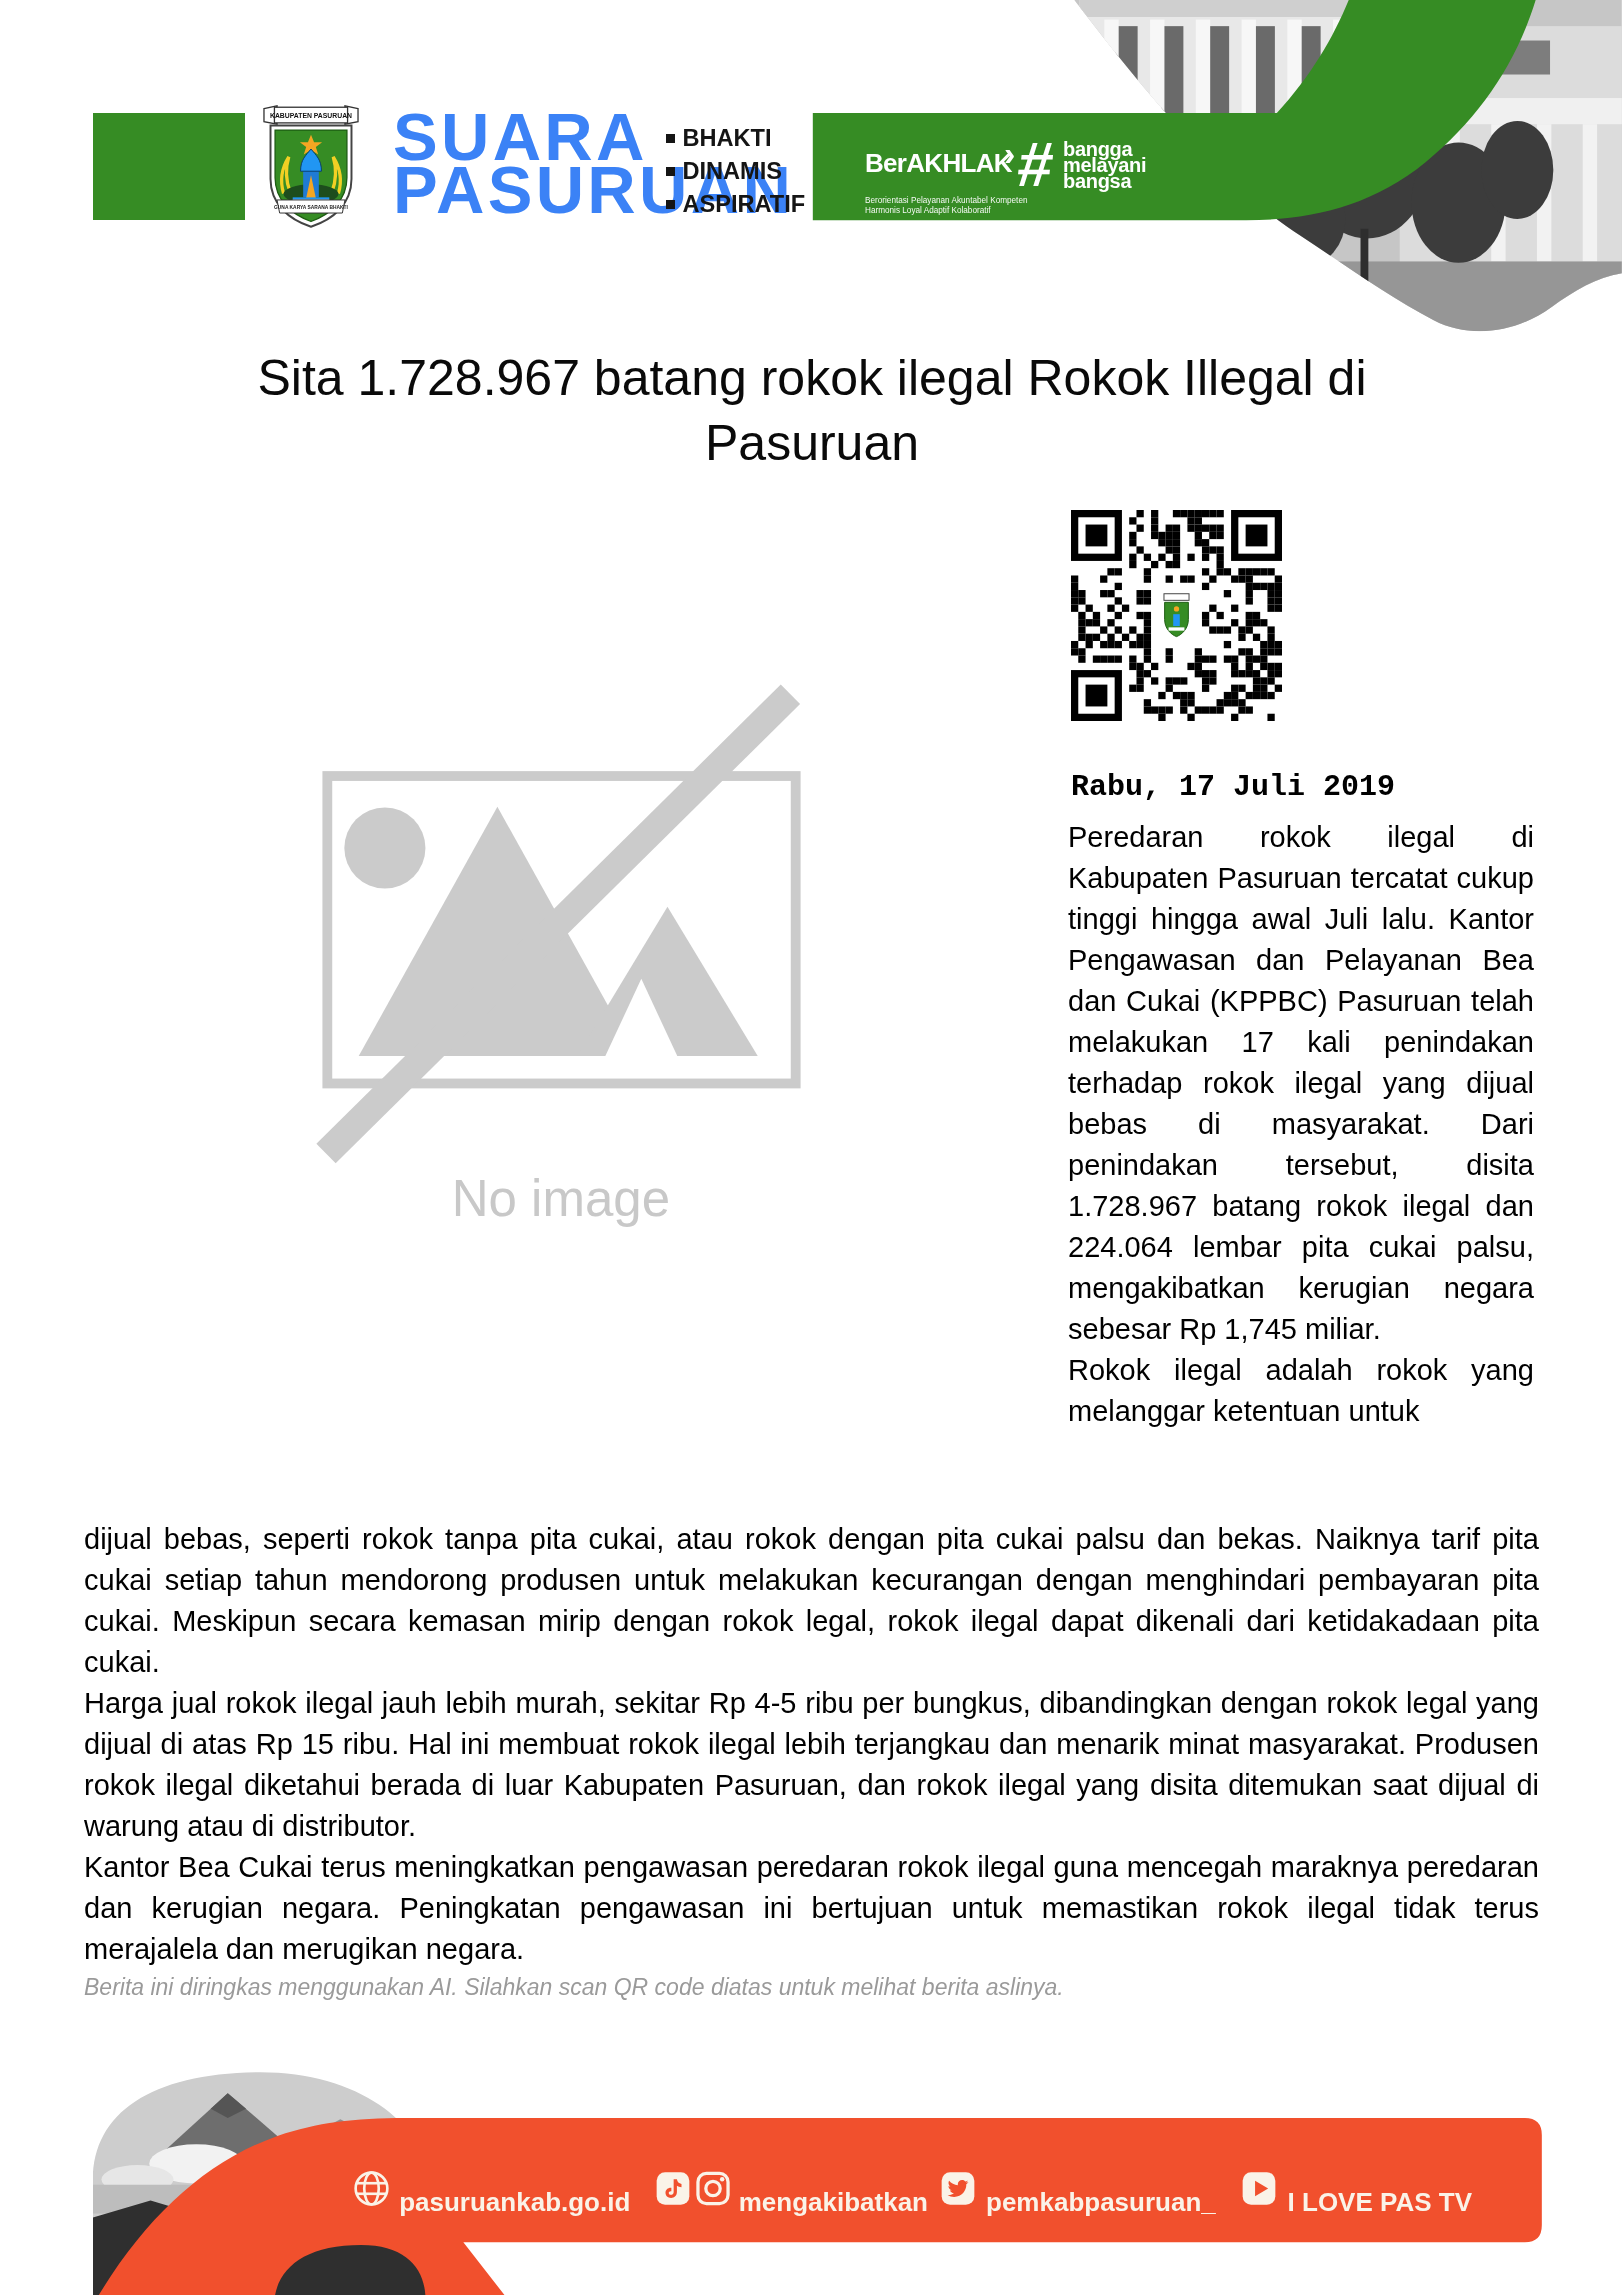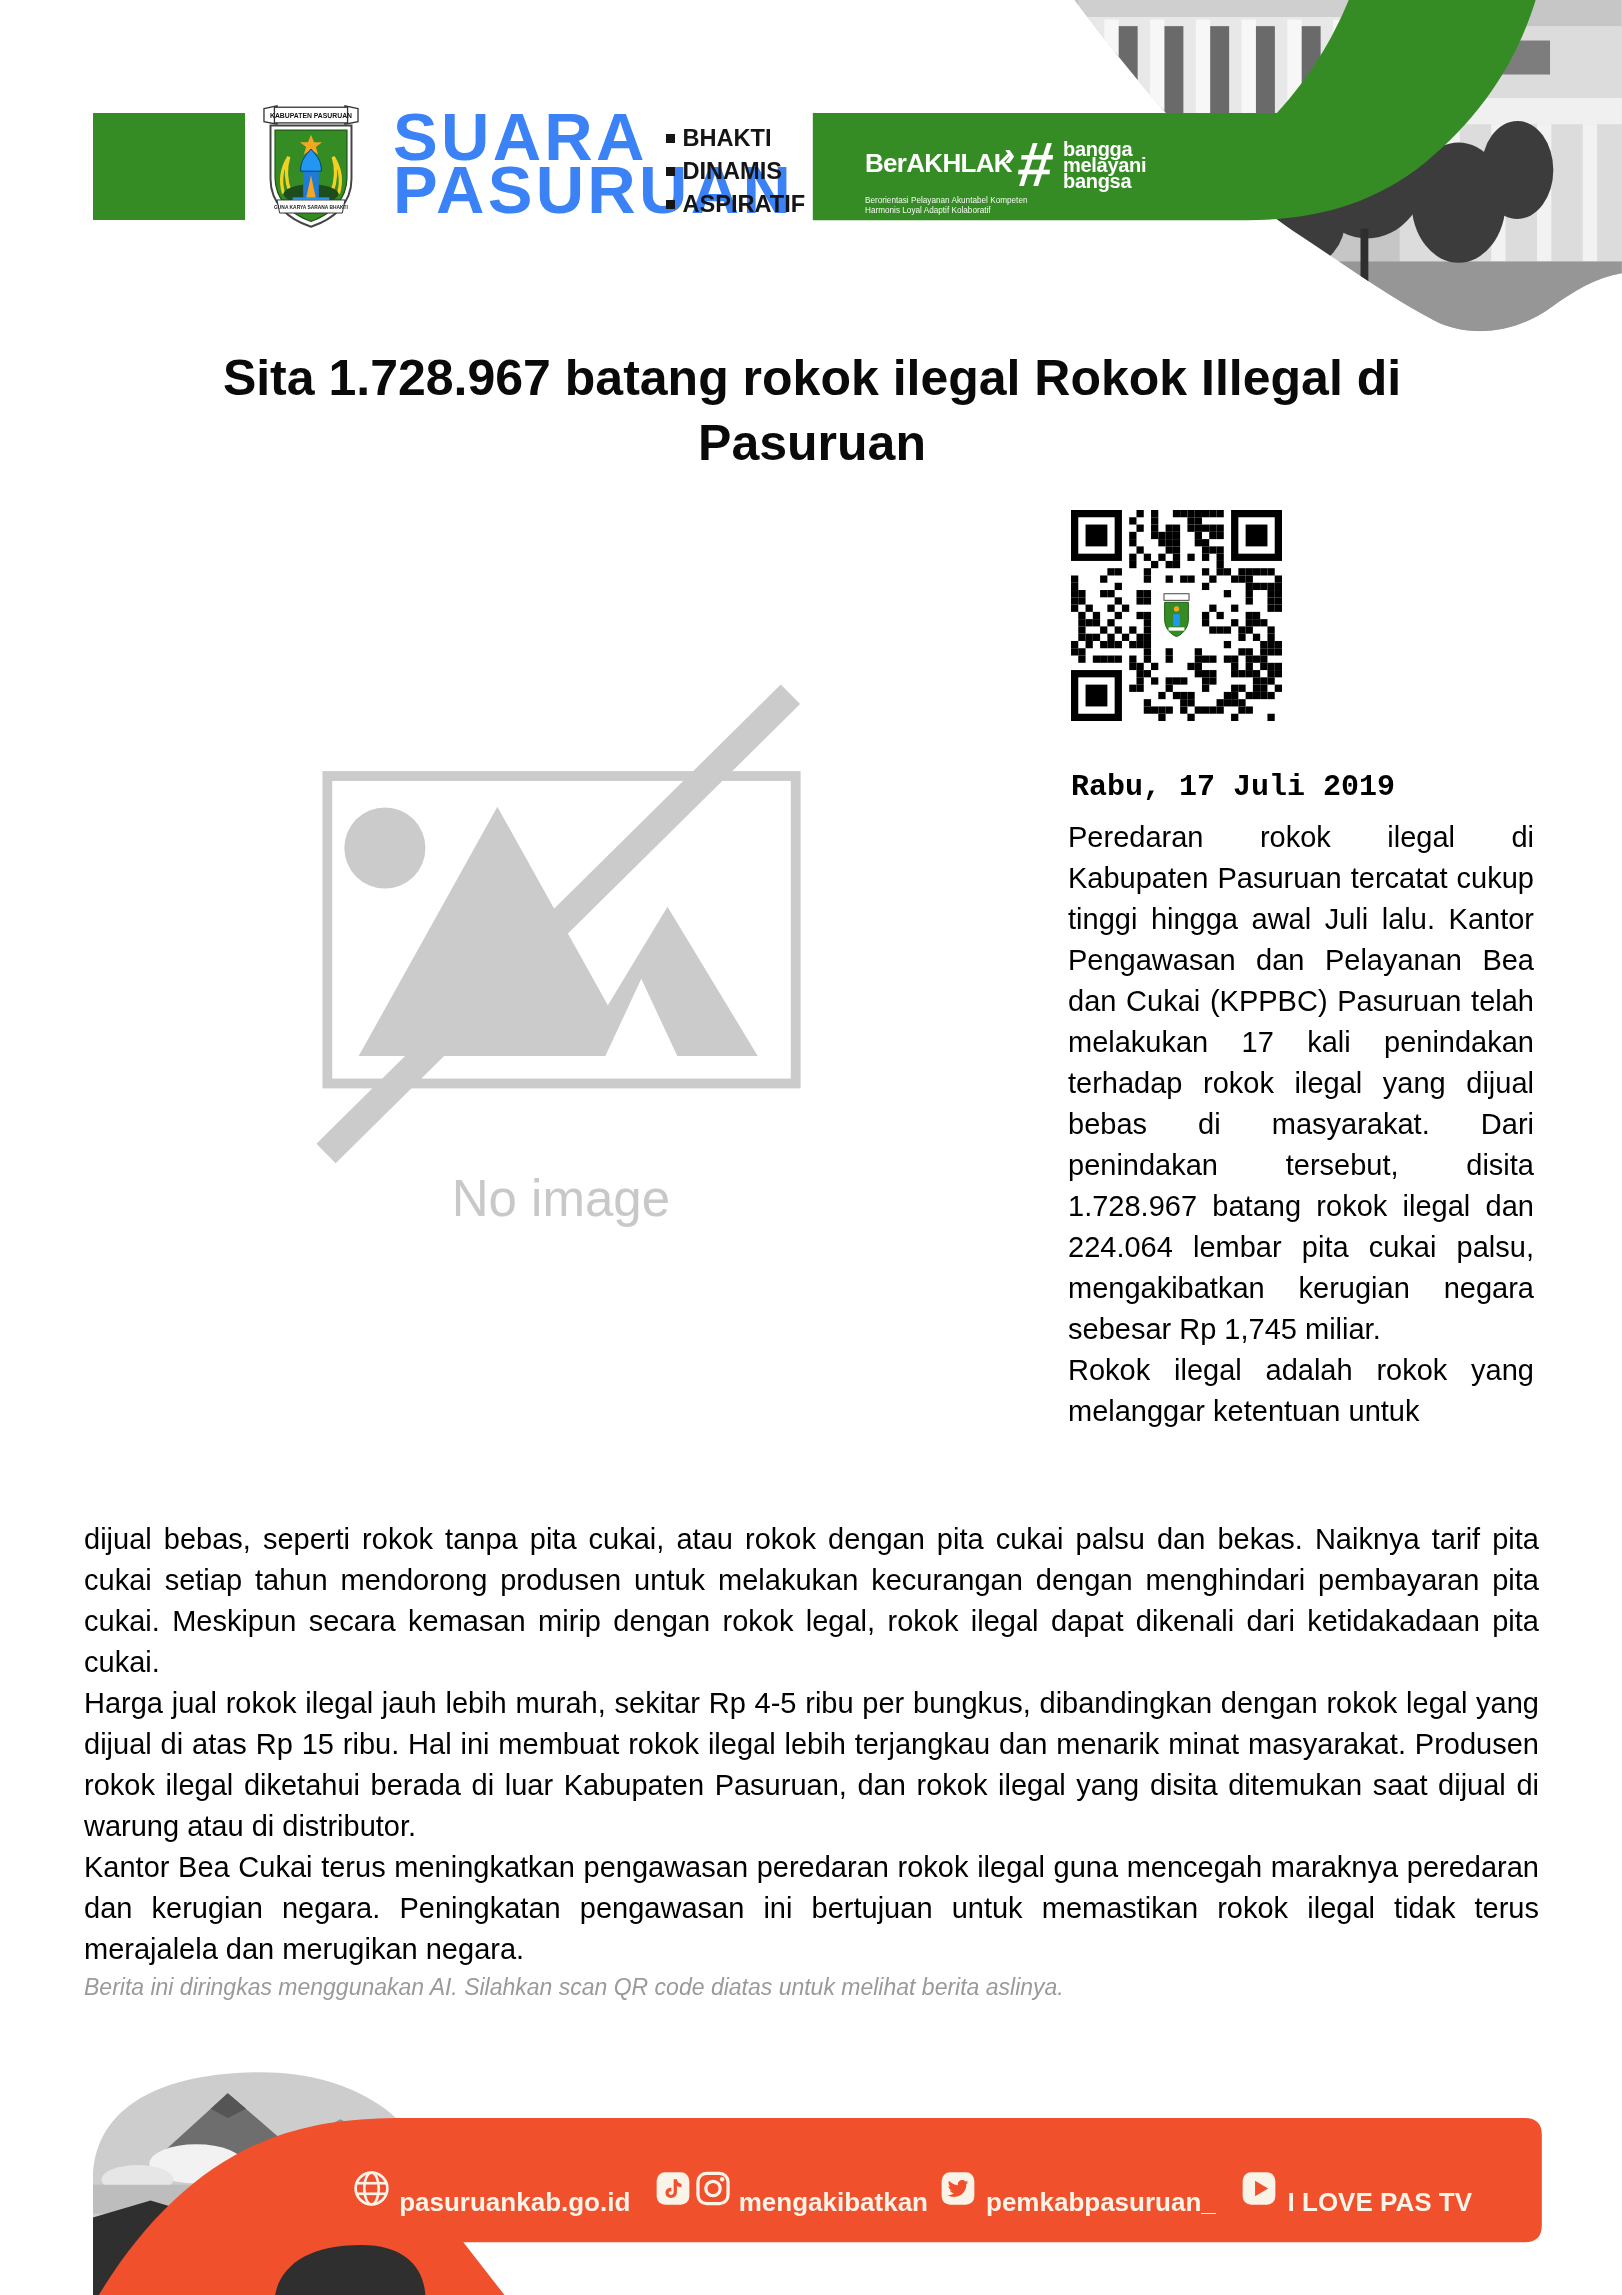--- a/index.html
+++ b/index.html
@@ -19,21 +19,21 @@
   .berakhlak{left:865px;top:148px;color:#fff;width:196px;}
   .berakhlak .t{font-size:26px;font-weight:bold;letter-spacing:-0.7px;white-space:nowrap;}
   .berakhlak .chev{font-size:34px;font-weight:bold;position:absolute;left:139px;top:-14.4px;}
   .berakhlak .s{font-size:8.2px;margin-top:17px;opacity:.95;white-space:nowrap;}
   .hashtag-logo{left:1018px;top:137px;color:#fff;display:flex;}
   .hashtag-logo .hash{font-size:63px;font-weight:bold;line-height:55px;transform:skewX(-6deg);}
   .hashtag-logo .words{margin-left:10px;margin-top:5.2px;}
   .hashtag-logo .w{font-size:20px;font-weight:bold;line-height:15.7px;letter-spacing:-0.3px;}
 
   
-  .title{left:92px;top:346px;width:1440px;text-align:center;font-weight:bold;
+  .title{left:92px;top:346px;width:1440px;text-align:center;font-weight:normal;
          font-size:50px;line-height:65px;color:#0a0a0a;}
   .noimg{left:275px;top:681px;width:556px;height:576px;}
   .qr{left:1071px;top:510px;width:211px;height:211px;}
   .date{left:1071px;top:770px;font-size:30px;font-weight:bold;font-family:Liberation Mono, monospace;}
   .colstack{left:1068px;top:817px;width:466px;font-size:29px;line-height:41px;
             text-align:justify;white-space:pre-line;}
   .fullwrap{left:84px;top:1519px;width:1455px;}
   .fulltext{font-size:29px;line-height:41px;text-align:justify;white-space:pre-line;}
   .disclaimer{margin-top:4px;font-size:23px;font-style:italic;color:#9a9a9a;}
 

